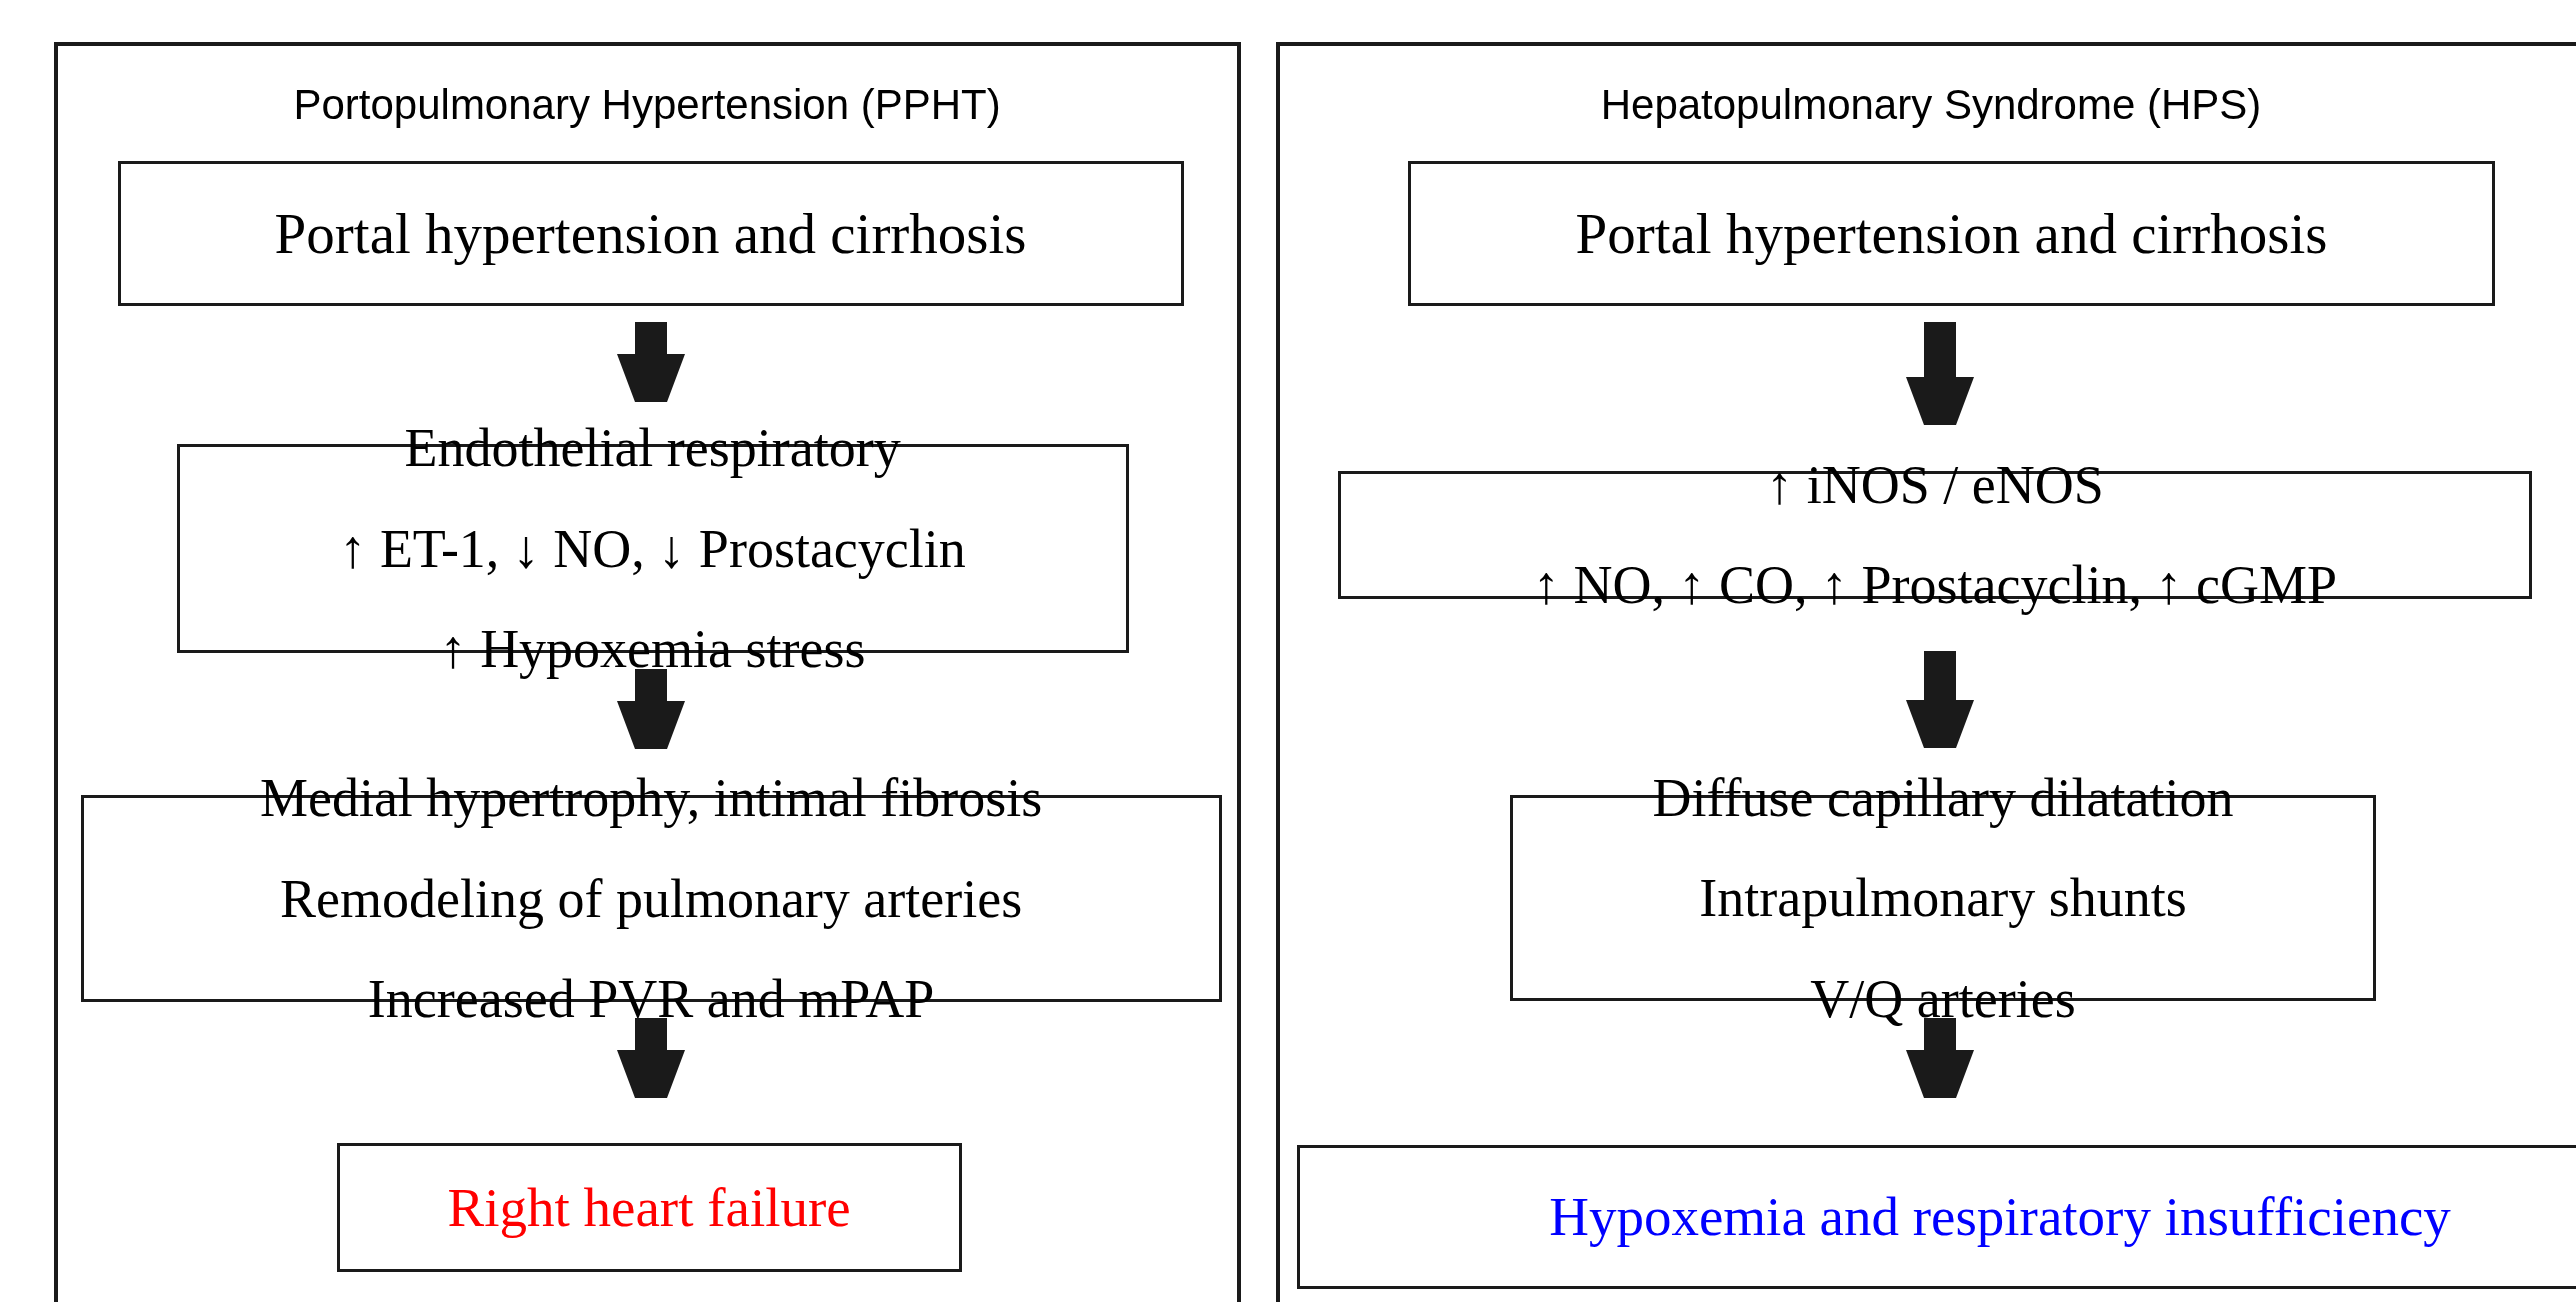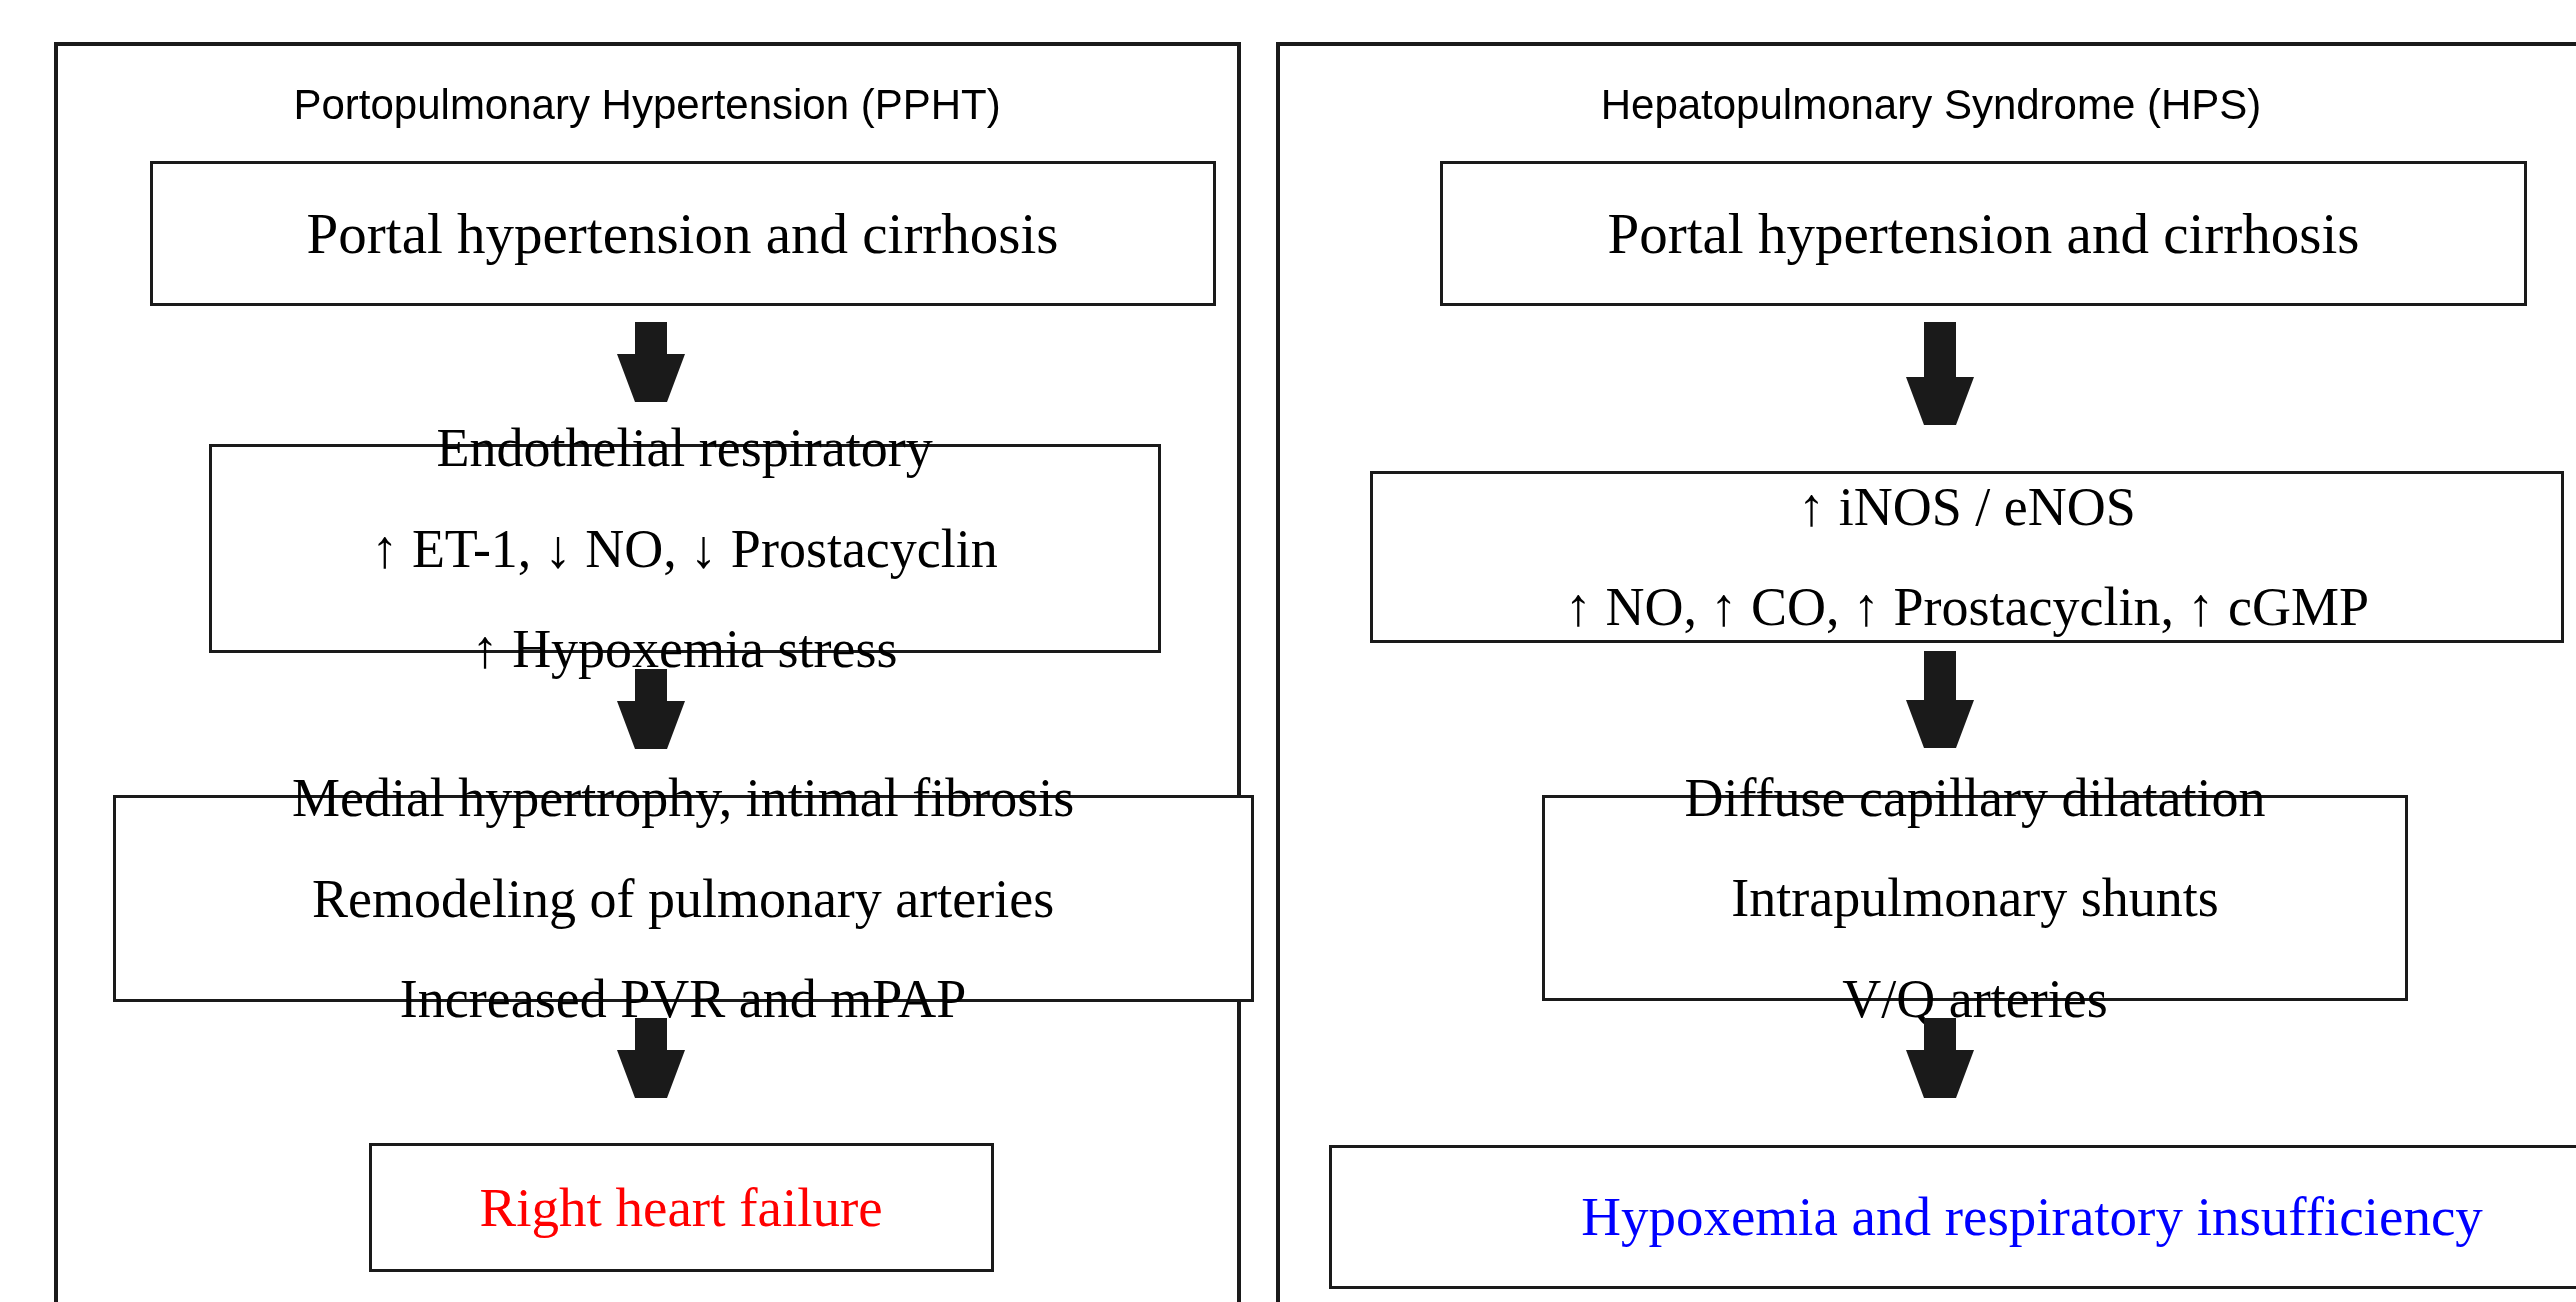--- a/index.html
+++ b/index.html
@@ -47,21 +47,20 @@
     background: var(--bg);
     display: flex;
     flex-direction: column;
     justify-content: center;
     align-items: center;
     text-align: center;
     font-size: 54px;
     line-height: 1.27;
     color: #000;
     padding: 3.5px 8.6px;
-    margin-left: 32px;
   }
   .box .line { display: block; white-space: nowrap; }
   .box .line.red  { color: var(--red); }
   .box .line.blue { color: var(--blue); }
 
   .arrow {
     position: absolute;
     width: 38px;
     display: flex;
     flex-direction: column;
@@ -84,21 +83,21 @@
   .lp-box1 { left: 60px;  top: 115px;  width: 1066px; height: 145px; font-size: 57px; }
   .lp-box2 { left: 119px; top: 398px;  width: 952px; height: 209px; }
   .lp-box3 { left: 23px;  top: 749px;  width: 1141px; height: 207px; }
   .lp-box4 { left: 279px; top: 1097px; width: 625px;  height: 129px; font-size: 55px; }
   .lp-arrow1 { left: 574px; top: 260px;  height: 140px; }
   .lp-arrow2 { left: 574px; top: 607px;  height: 144px; }
   .lp-arrow3 { left: 574px; top: 956px; height: 142px; }
 
   
   .rp-box1 { left: 128px; top: 115px;  width: 1087px; height: 145px; font-size: 57px; }
-  .rp-box2 { left: 58px;  top: 425px;  width: 1194px; height: 172px; }
+  .rp-box2 { left: 58px;  top: 425px;  width: 1194px; height: 128px; }
   .rp-box3 { left: 230px; top: 749px;  width: 866px; height: 206px; }
   .rp-box4 { left: 17px;  top: 1099px; width: 1406px; height: 144px; font-size: 55px; }
   .rp-arrow1 { left: 641px; top: 260px;  height: 167px; }
   .rp-arrow2 { left: 641px; top: 589px;  height: 161px; }
   .rp-arrow3 { left: 641px; top: 956px; height: 144px; }
 </style>
 </head>
 <body>
 
 <div class="canvas">

